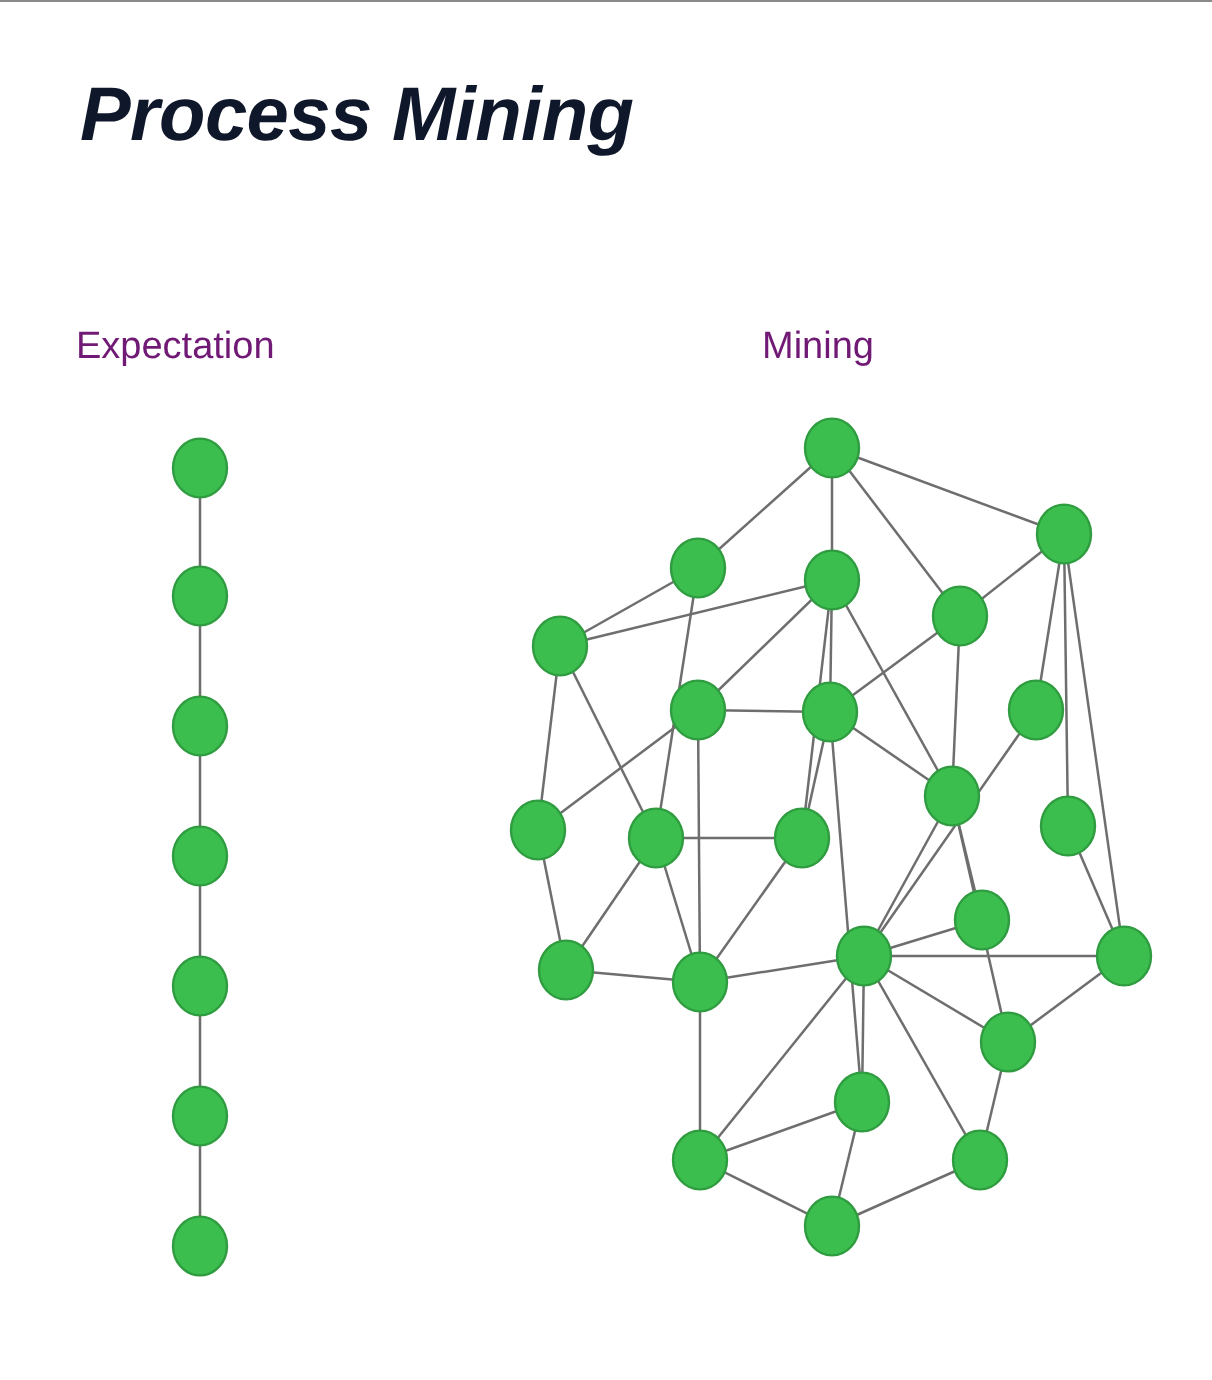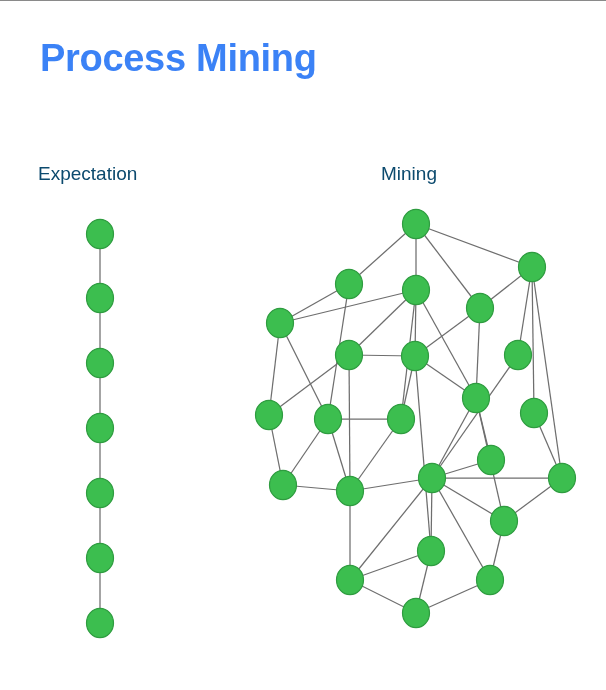--- a/index.html
+++ b/index.html
@@ -20,29 +20,30 @@
     border-top: 1px solid #8a8a8a;
     box-sizing: border-box;
   }
   #page-title {
     position: absolute;
     left: 40px;
     top: 37px;
     font-size: 38px;
     font-weight: bold;
     letter-spacing: -0.3px;
-    color: #3b82f6;
+    color: #0f172a;
     line-height: 1.1;
     white-space: nowrap;
+    font-style: italic;
   }
   .panel-label {
     position: absolute;
     font-size: 19px;
     font-weight: normal;
-    color: #0c4a6e;
+    color: #701a75;
     white-space: nowrap;
     text-align: center;
   }
   #label-expectation { left: 38px; top: 162px; }
   #label-reality     { left: 381px; top: 162px; }
 
   #graph-canvas {
     position: absolute;
     left: 0;
     top: 0;

